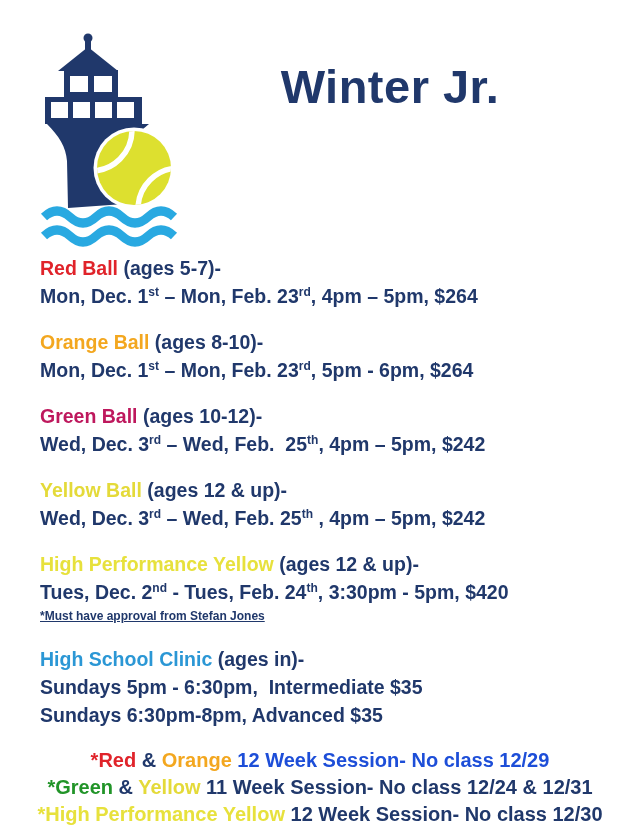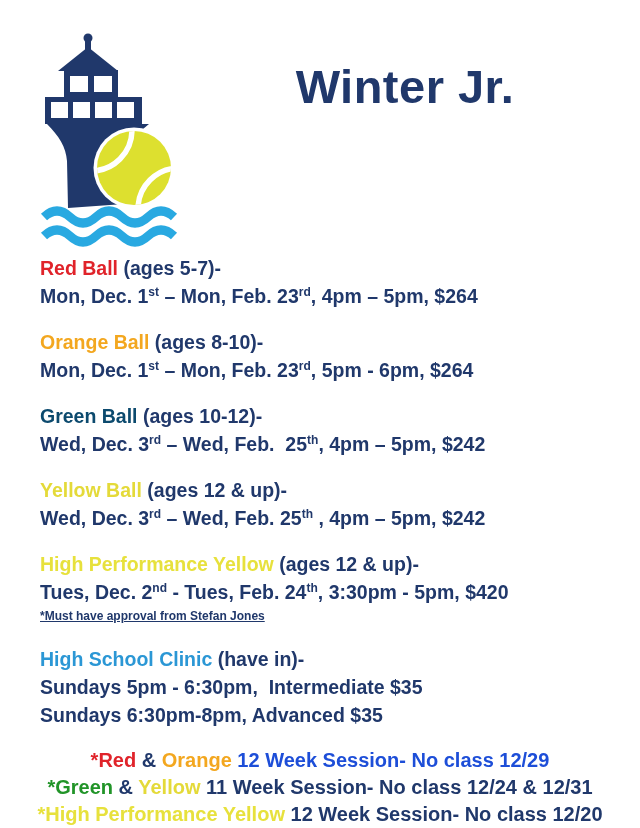--- a/index.html
+++ b/index.html
@@ -9,21 +9,21 @@
     font-family: "Liberation Sans", sans-serif;
     font-weight: bold;
     overflow: hidden;
   }
   .page { position: relative; width: 640px; height: 828px; background: #fff; }
 
   
   header { position: relative; height: 248px; }
   .logo { position: absolute; left: 14px; top: 33px; width: 170px; height: 216px; }
   .title {
-    position: absolute; left: 171px; top: 50px; width: 468px; margin: 0;
+    position: absolute; left: 156px; top: 50px; width: 468px; margin: 0;
     text-align: center; font-size: 47px; line-height: 74px;
     letter-spacing: 0.5px; color: #20386b;
   }
   .tline { display: block; }
 
   
   .content { padding: 6px 12px 0 40px; color: #20386b; font-size: 19.5px; }
   p { margin: 0; }
   .sec { margin-bottom: 18px; }
   .hline, .bline { line-height: 28px; }
@@ -91,42 +91,42 @@
       <p class="hline"><span style="color: rgb(224, 35, 42);">Red Ball</span><span> (ages 5-7)-</span></p>
       <p class="bline"><span>Mon, Dec. 1</span><sup>st</sup><span> – Mon, Feb. 23</span><sup>rd</sup><span>, 4pm – 5pm, $264</span></p>
     </section>
 
     <section class="sec">
       <p class="hline"><span style="color: rgb(243, 167, 31);">Orange Ball</span><span> (ages 8-10)-</span></p>
       <p class="bline"><span>Mon, Dec. 1</span><sup>st</sup><span> – Mon, Feb. 23</span><sup>rd</sup><span>, 5pm - 6pm, $264</span></p>
     </section>
 
     <section class="sec">
-      <p class="hline"><span style="color: #0c4a6e;">Green Ball</span><span> (ages 10-12)-</span></p>
+      <p class="hline"><span style="color: #be185d;">Green Ball</span><span> (ages 10-12)-</span></p>
       <p class="bline"><span>Wed, Dec. 3</span><sup>rd</sup><span> – Wed, Feb.  25</span><sup>th</sup><span>, 4pm – 5pm, $242</span></p>
     </section>
 
     <section class="sec">
       <p class="hline"><span style="color: rgb(228, 218, 57);">Yellow Ball</span><span> (ages 12 &amp; up)-</span></p>
       <p class="bline"><span>Wed, Dec. 3</span><sup>rd</sup><span> – Wed, Feb. 25</span><sup>th</sup><span> , 4pm – 5pm, $242</span></p>
     </section>
 
     <section class="sec">
       <p class="hline"><span style="color: rgb(231, 225, 60);">High Performance Yellow</span><span> (ages 12 &amp; up)-</span></p>
       <p class="bline"><span>Tues, Dec. 2</span><sup>nd</sup><span> - Tues, Feb. 24</span><sup>th</sup><span>, 3:30pm - 5pm, $420</span></p>
       <p class="note">*Must have approval from Stefan Jones</p>
     </section>
 
     <section class="sec">
-      <p class="hline"><span style="color: rgb(43, 151, 213);">High School Clinic</span><span> (have in)-</span></p>
+      <p class="hline"><span style="color: rgb(43, 151, 213);">High School Clinic</span><span> (ages in)-</span></p>
       <p class="bline"><span>Sundays 5pm - 6:30pm,  Intermediate $35</span></p>
       <p class="bline"><span>Sundays 6:30pm-8pm, Advanced $35</span></p>
     </section>
 
   </main>
 
   <footer class="footnotes">
     <p class="fline"><span style="color: rgb(224, 35, 42);">*Red</span><span style="color: rgb(32, 56, 107);"> &amp; </span><span style="color: rgb(243, 167, 31);">Orange</span><span style="color: #1d4ed8;"> 12 Week Session- No class 12/29</span></p>
     <p class="fline"><span style="color: rgb(33, 148, 40);">*Green</span><span style="color: rgb(32, 56, 107);"> &amp; </span><span style="color: rgb(228, 218, 57);">Yellow</span><span style="color: rgb(32, 56, 107);"> 11 Week Session- No class 12/24 &amp; 12/31</span></p>
-    <p class="fline"><span style="color: rgb(231, 225, 60);">*High Performance Yellow</span><span style="color: rgb(32, 56, 107);"> 12 Week Session- No class 12/20</span></p>
+    <p class="fline"><span style="color: rgb(231, 225, 60);">*High Performance Yellow</span><span style="color: rgb(32, 56, 107);"> 12 Week Session- No class 12/30</span></p>
   </footer>
 
 </div>
 
 </body></html>

